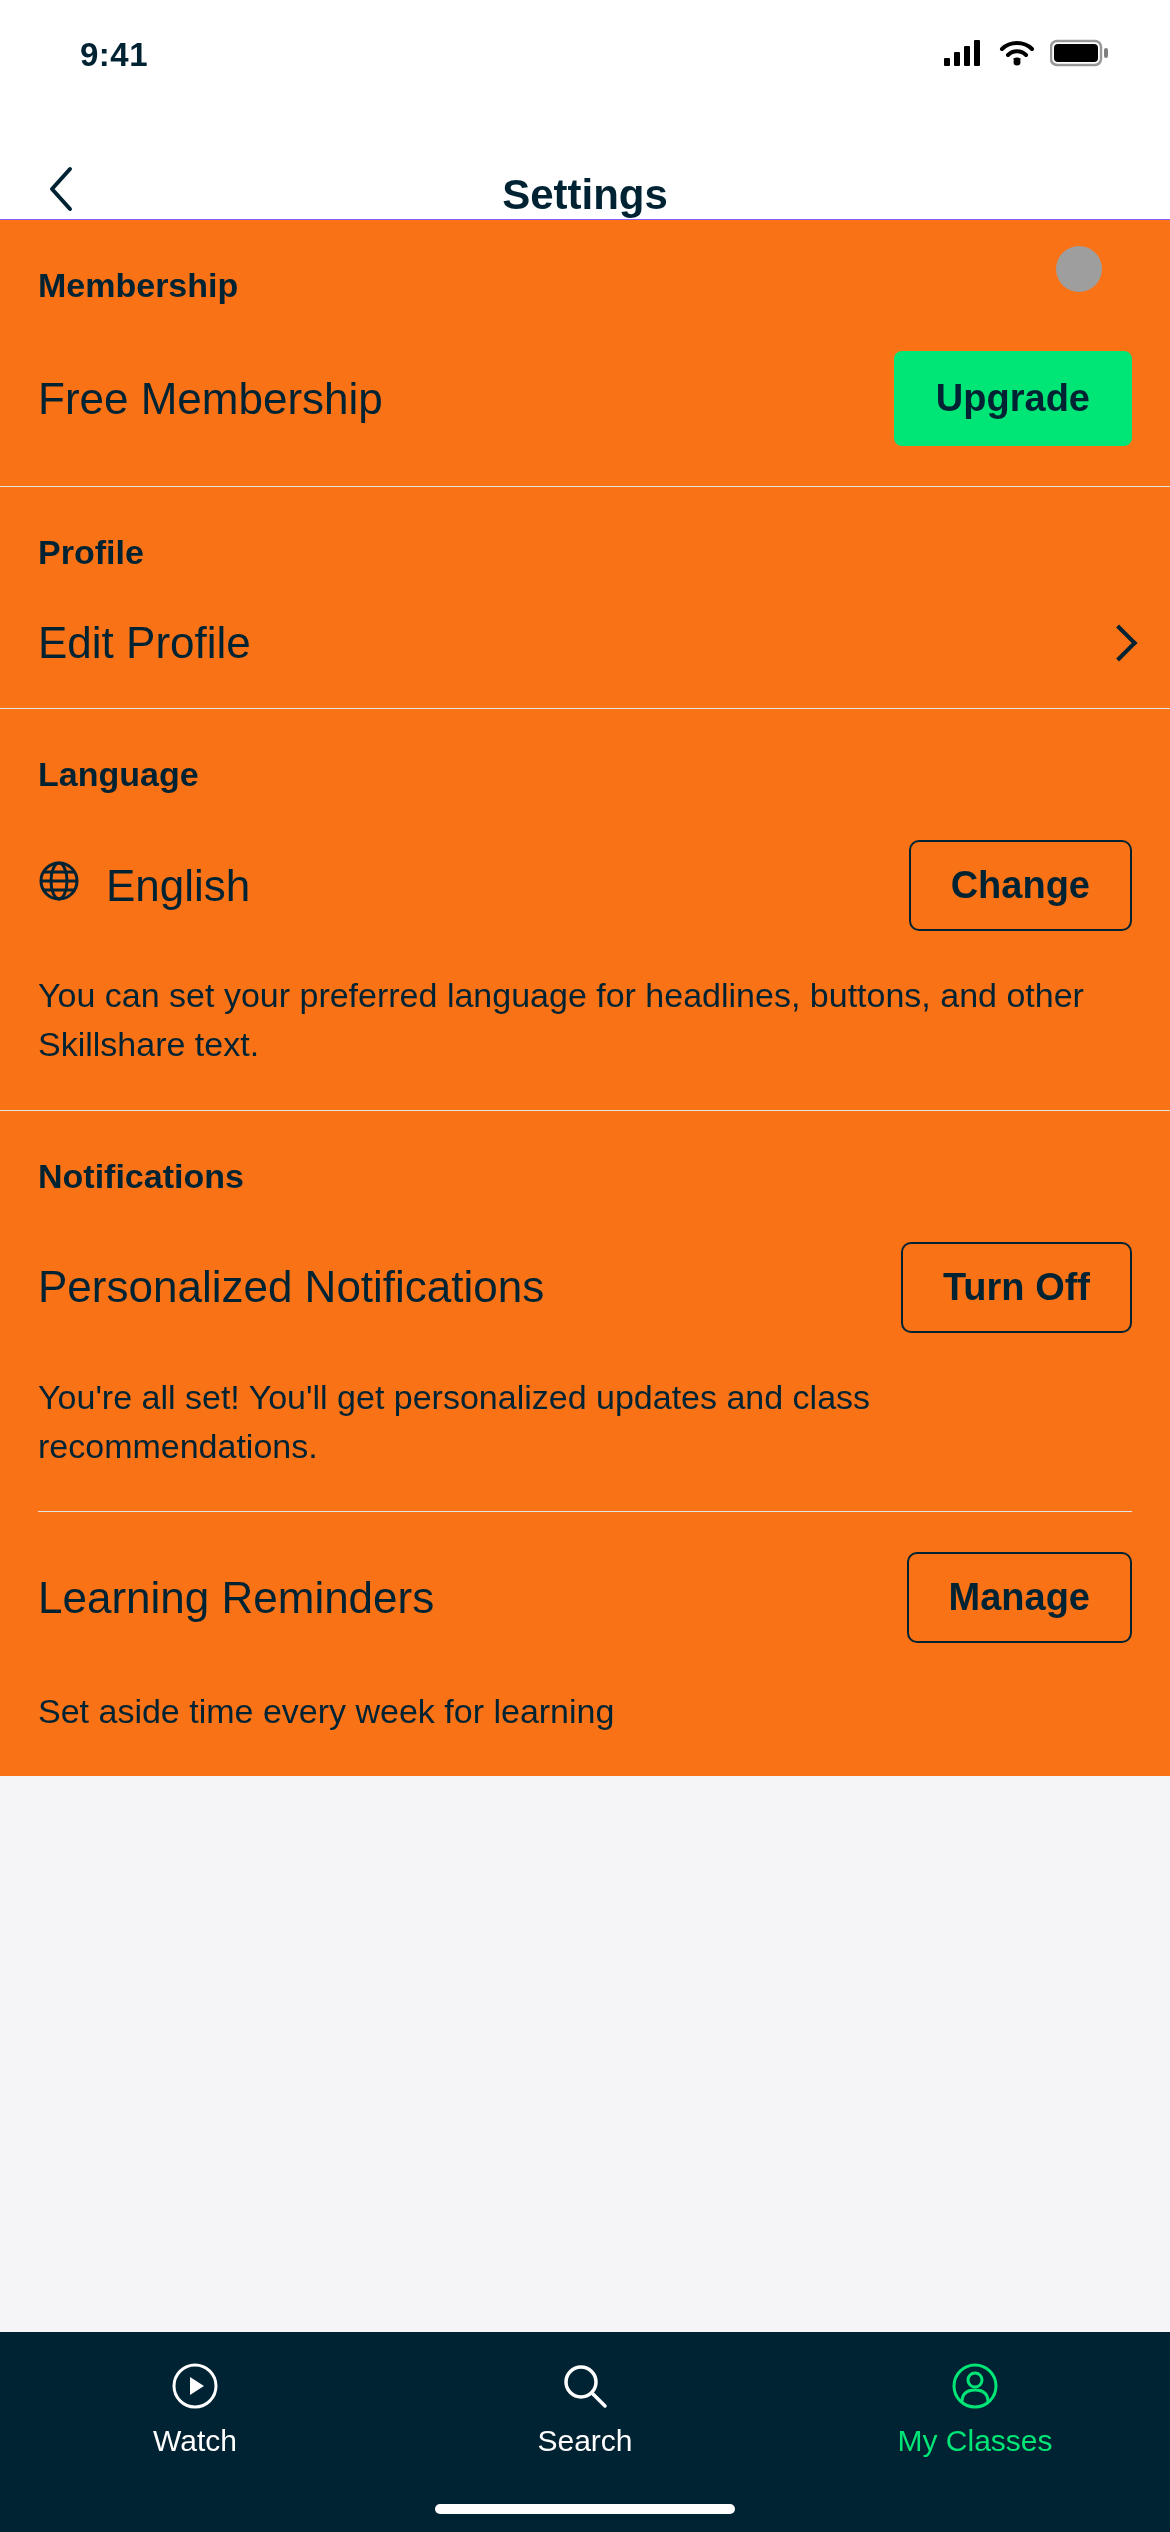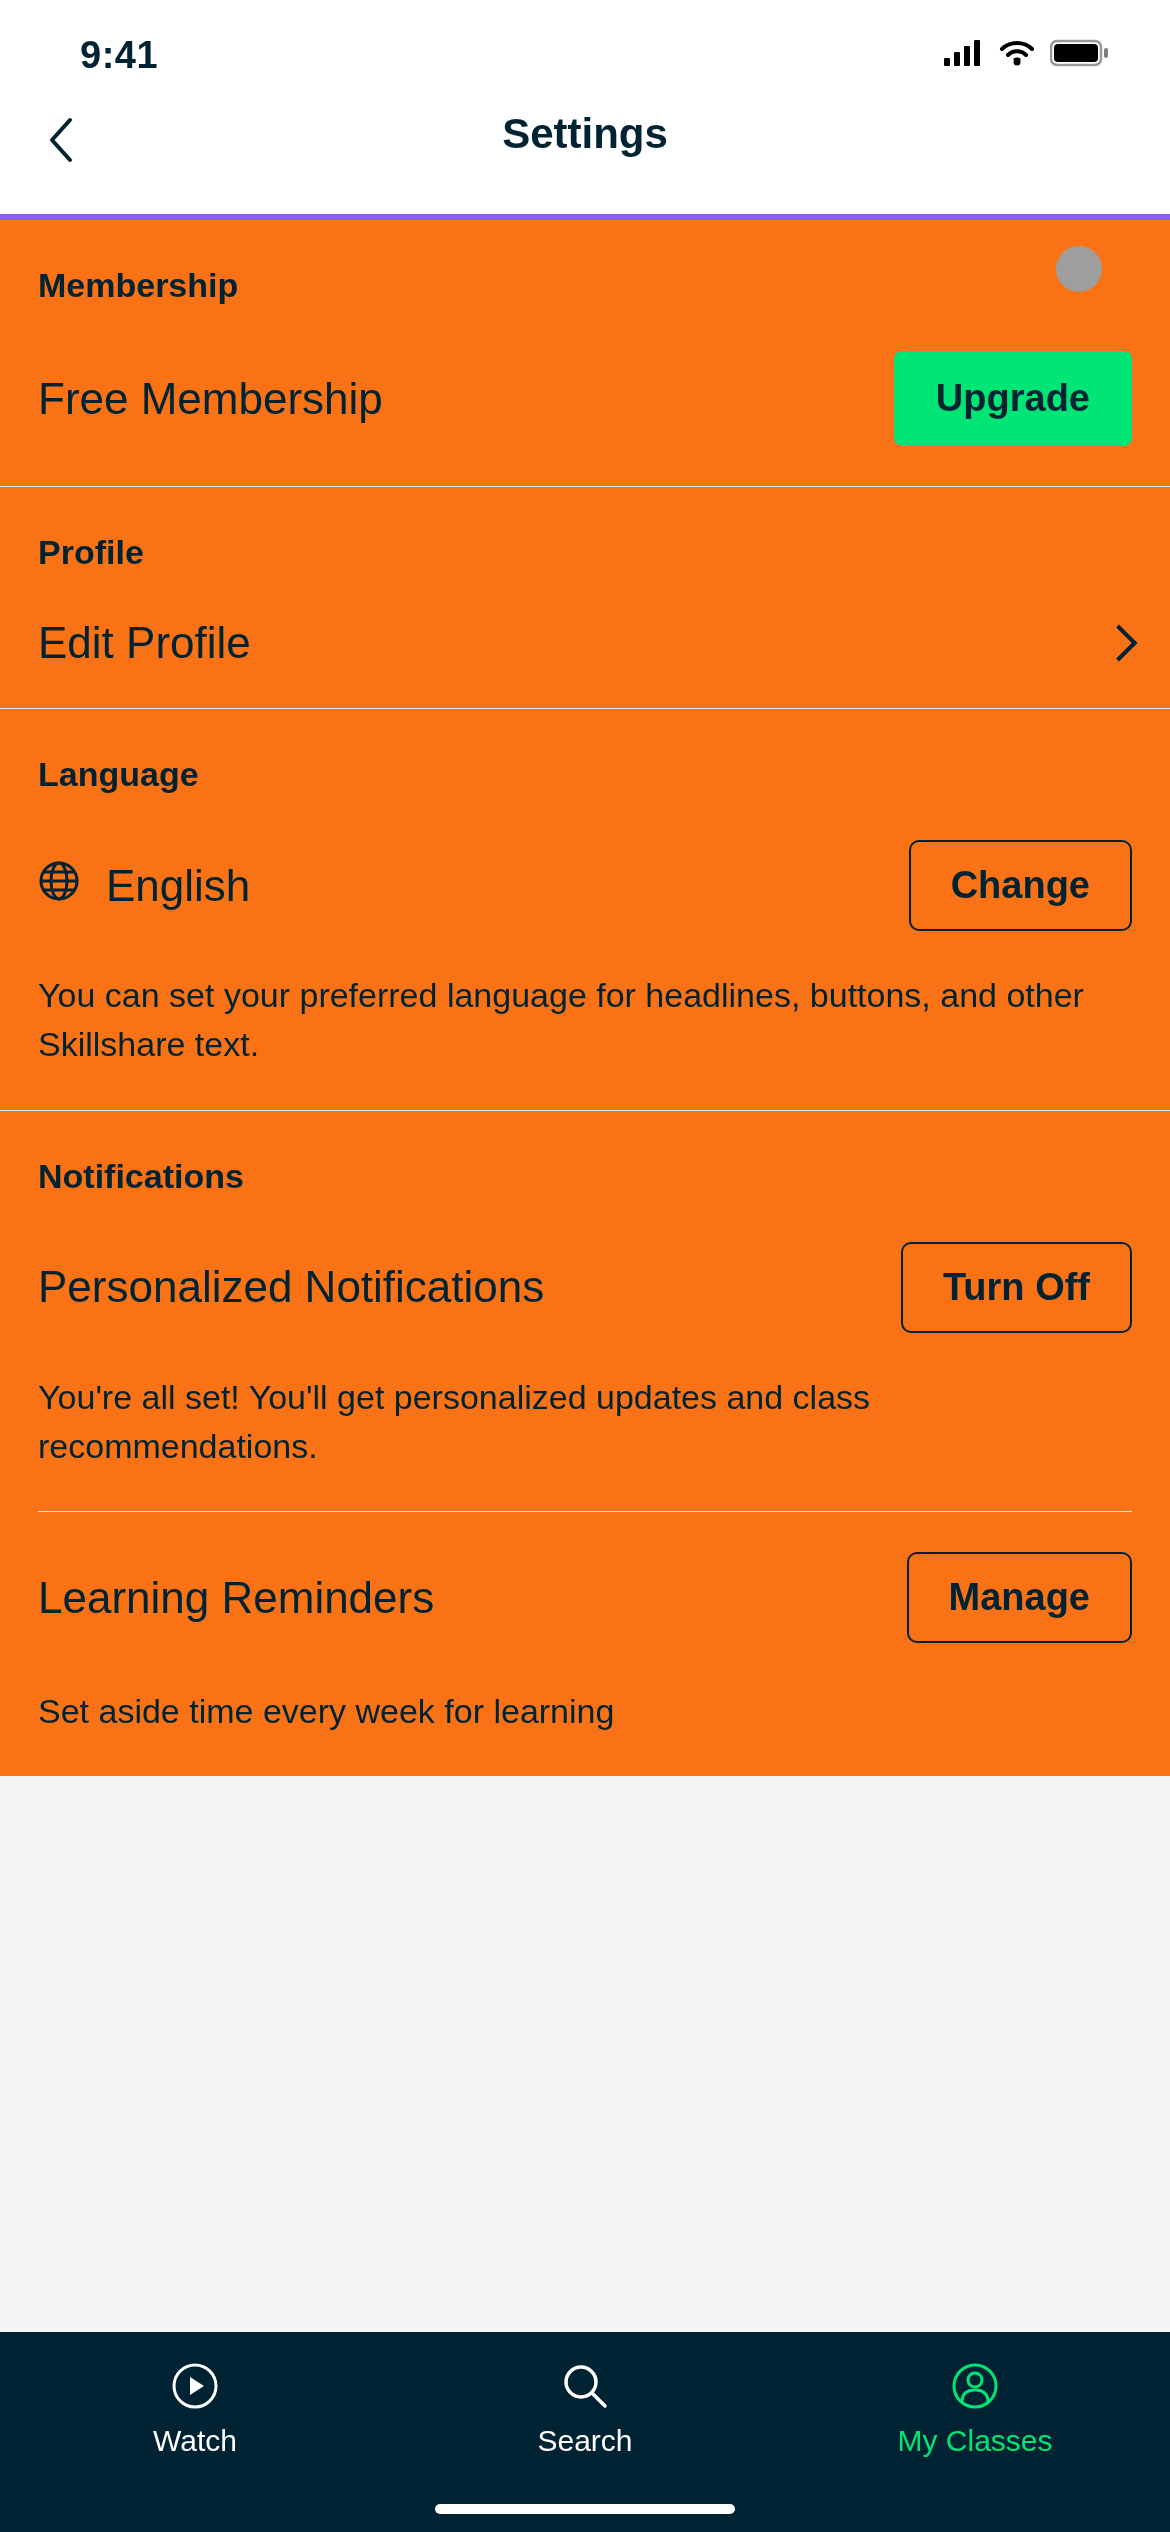--- a/index.html
+++ b/index.html
@@ -1,22 +1,22 @@
 <!DOCTYPE html>
 <html><head>
 <meta charset="utf-8">
 <style>
 * { margin: 0; padding: 0; box-sizing: border-box; -webkit-font-smoothing: antialiased; }
 html, body { width: 1170px; height: 2532px; font-family: -apple-system, BlinkMacSystemFont, "Helvetica Neue", Arial, sans-serif; background: #fff; color: #002333; overflow: hidden; }
 
 .status-bar { height: 110px; display: flex; align-items: center; justify-content: space-between; padding: 0 60px 0 80px; }
-.status-time { font-size: 38px; font-weight: 600; letter-spacing: 0.5px; }
+.status-time { font-size: 33px; font-weight: 600; letter-spacing: 0.5px; }
 .status-right { display: flex; align-items: center; gap: 14px; }
 
-.nav-header { height: 110px; display: flex; align-items: flex-start; position: relative; padding: 0 30px; border-bottom: 6px solid #8b5cf6; }
+.nav-header { height: 110px; display: flex; align-items: flex-end; position: relative; padding: 0 30px; border-bottom: 1px solid #8b5cf6; }
 .nav-back { width: 60px; height: 60px; display: flex; align-items: center; justify-content: center; }
 .nav-title { position: absolute; left: 0; right: 0; text-align: center; font-size: 42px; font-weight: 700; pointer-events: none; }
 
 .content { background: #f5f5f7; height: calc(2532px - 110px - 110px - 200px); overflow: hidden; position: relative; }
 
 .section { background: #f97316; border-bottom: 1px solid #e4e4e6; padding: 46px 38px 40px; }
 .section.no-bottom-border { border-bottom: none; }
 .section-header { font-size: 34px; font-weight: 700; margin-bottom: 46px; }
 
 .row { display: flex; align-items: center; justify-content: space-between; gap: 12px; }

